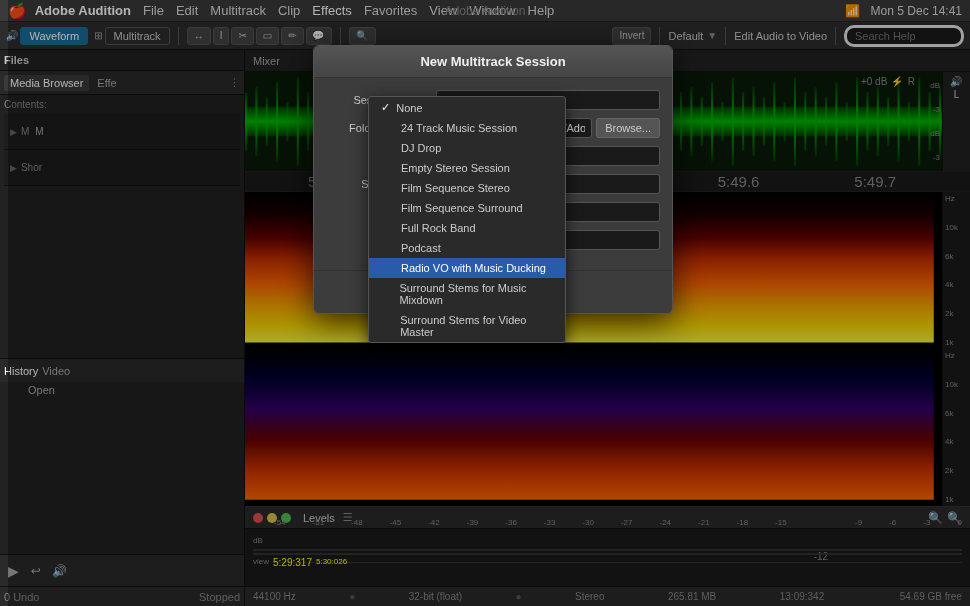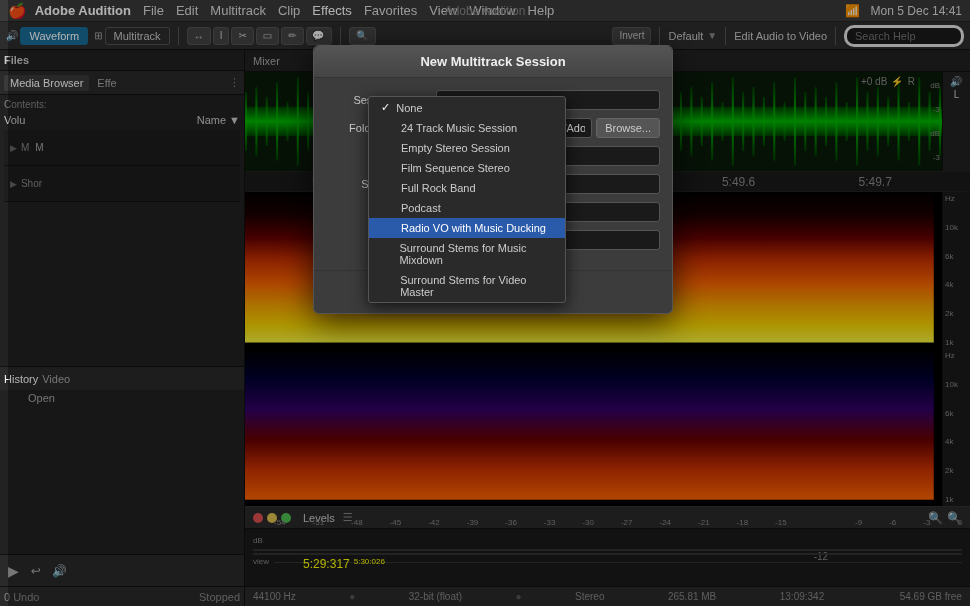--- a/index.html
+++ b/index.html
@@ -115,21 +115,21 @@
     .modal-btn.primary { background: linear-gradient(to bottom, #6a9fc0, #4a7fa0); border: 1px solid #5a8fb0; color: #fff; }
 
     
     #top-waveform { height: 110px; background: #111; border-bottom: 1px solid #222; position: relative; overflow: hidden; }
 
     
     #bottom-spec { flex: 1; position: relative; overflow: hidden; }
 
     
     #time-ruler { height: 20px; background: #1a1a1a; border-bottom: 1px solid #222; display: flex; align-items: center; padding: 0 4px; }
-    .time-mark { font-size: 12px; color: #888; padding-left: 15px; }
+    .time-mark { font-size: 15px; color: #888; padding-left: 15px; }
     .level-ruler { flex: 1; height: 12px; background: #0a0a0a; border: 1px solid #333; position: relative; }
     .level-bar { position: absolute; left: 0; top: 0; height: 100%; background: linear-gradient(to right, #00aa00, #aaaa00, #aa0000); }
     .level-marker { position: absolute; top: 0; height: 100%; width: 1px; background: #ffff00; }
 
     
     .dots { display: flex; gap: 4px; align-items: center; }
     .dot { width: 10px; height: 10px; border-radius: 50%; }
     .dot.red { background: #e05050; }
     .dot.yellow { background: #e0c050; }
     .dot.green { background: #50c050; }
@@ -196,24 +196,20 @@
     </div>
 
     <div id="left-tabs">
       <span class="left-tab active">Media Browser</span>
       <span class="left-tab">Effe</span>
       <span style="margin-left:auto; color:#888; cursor:pointer;">⋮</span>
     </div>
     <div id="media-browser">
       <div class="panel-content">
         <span>Contents:</span>
-      </div>
-      <div class="panel-header">
-        <span>Volu</span>
-        <span>Name ▼</span>
       </div>
 
       <div style="padding: 2px 0;">
         <div class="track-row">
           <span style="font-size:9px; color:#666; margin-right:4px;">▶</span>
           <span style="font-size:10px; color:#888;">M</span>
           <span style="font-size:10px; color:#aaa; margin-left:6px;">M</span>
         </div>
         <div class="track-row">
           <span style="font-size:9px; color:#666; margin-right:4px;">▶</span>
@@ -465,21 +461,21 @@
             <div class="level-marker" style="left:28%;"></div>
           </div>
           <div class="level-ruler">
             <div class="level-bar" style="width:25%;"></div>
             <div class="level-marker" style="left:23%;"></div>
           </div>
         </div>
 
         <div style="display:flex; padding:0 4px; gap:4px;">
           <span style="font-size:8px; color:#888;">view</span>
-          <span style="font-size:12px; color:#ff0; margin-left:30px;">5:29:317</span>
+          <span style="font-size:10px; color:#ff0; ">5:29:317</span>
           <span style="font-size:8px; color:#ff0; margin-left:0;">5:30:026</span>
         </div>
       </div>
     </div>
 
     <div id="status-bar">
       <span>44100 Hz</span>
       <span style="color:#555;">●</span>
       <span>32-bit (float)</span>
       <span style="color:#555;">●</span>
@@ -547,21 +543,23 @@
     </div>
     <div id="modal-footer">
       <button class="modal-btn primary">OK</button>
 
     </div>
   </div>
 
   <div id="template-dropdown" style="position: absolute; left: 360px; top: 96px; z-index: 300;">
     <div class="dropdown-item checked">None</div>
     <div class="dropdown-item">24 Track Music Session</div>
+    <div class="dropdown-item">DJ Drop</div>
     <div class="dropdown-item">Empty Stereo Session</div>
     <div class="dropdown-item">Film Sequence Stereo</div>
+    <div class="dropdown-item">Film Sequence Surround</div>
     <div class="dropdown-item">Full Rock Band</div>
     <div class="dropdown-item">Podcast</div>
     <div class="dropdown-item selected">Radio VO with Music Ducking</div>
     <div class="dropdown-item">Surround Stems for Music Mixdown</div>
     <div class="dropdown-item">Surround Stems for Video Master</div>
   </div>
 </div>
 
 </body></html>

